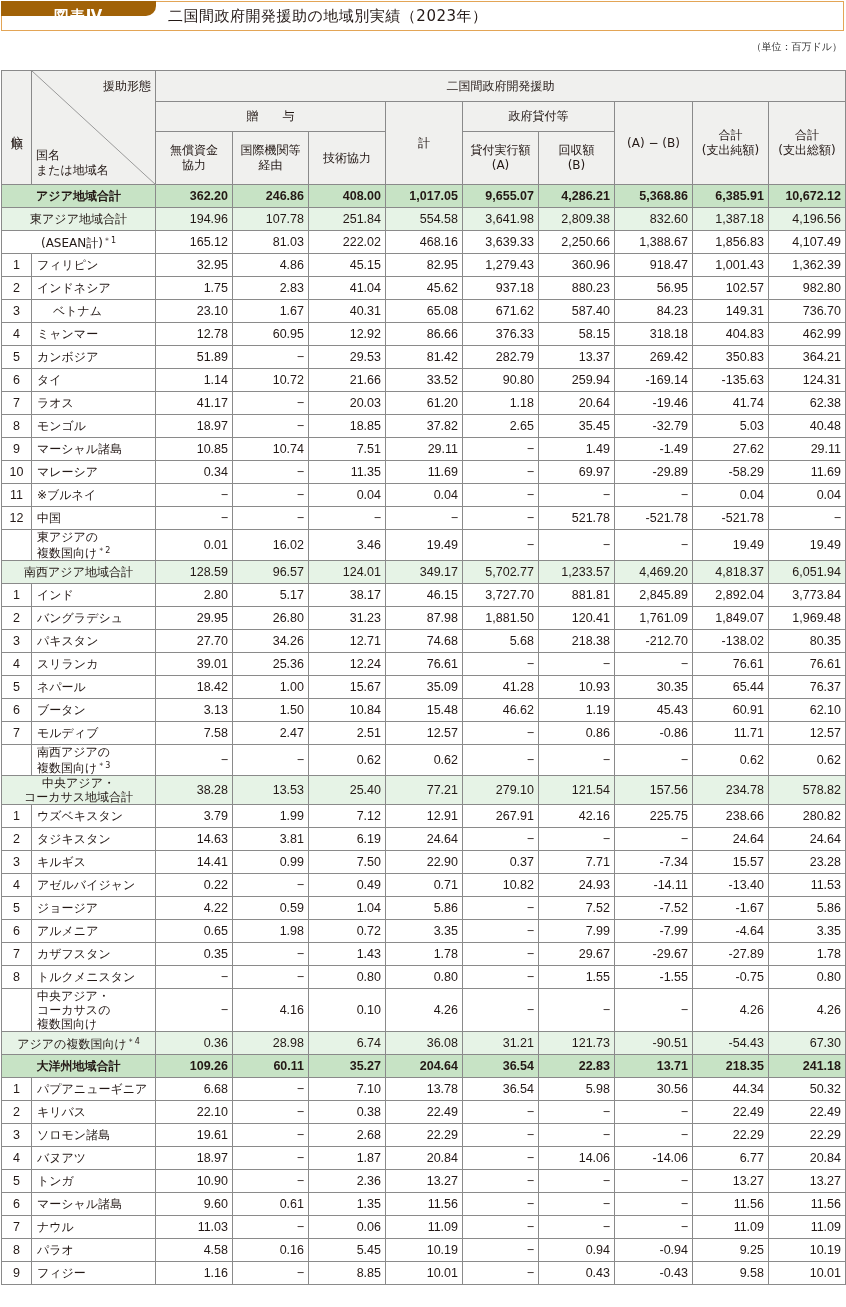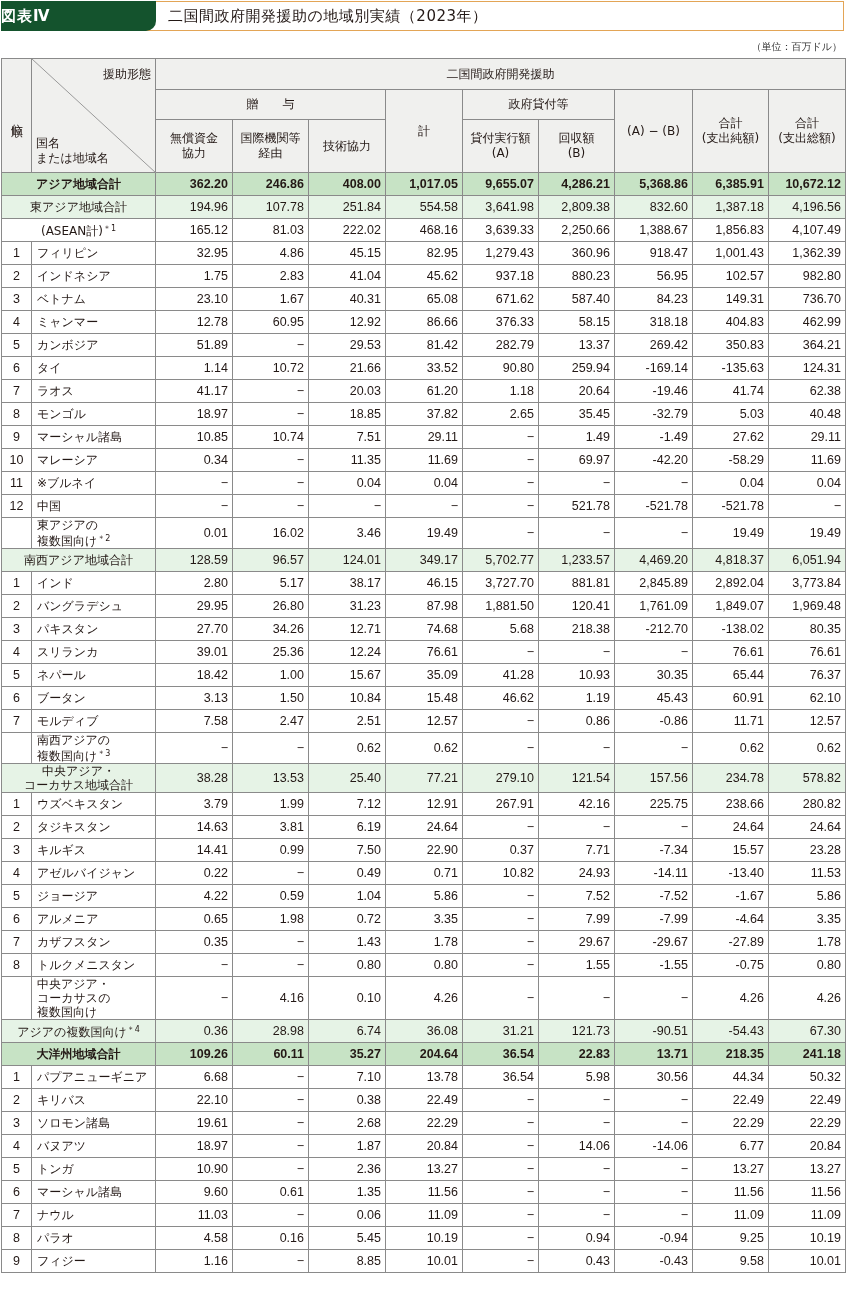--- a/index.html
+++ b/index.html
@@ -1,24 +1,24 @@
 <!DOCTYPE html>
 <html><head>
 <meta charset="utf-8">
 <style>
   html, body { margin: 0; padding: 0; background: #ffffff; }
   body { width: 846px; height: 1307px; overflow: hidden; font-family: "DejaVu Sans", "Liberation Sans", sans-serif; color: #231815; position: relative; }
 
   .title-bar { position: absolute; left: 1px; top: 1px; width: 843px; height: 30px; border: 1px solid #e3a556; box-sizing: border-box; background: #fff; }
-  .title-tag { position: absolute; left: -1px; top: -1px; width: 155px; height: 30px; background: #14532d; border-bottom-right-radius: 10px; color: #fff; font-weight: bold; font-size: 15px; line-height: 31px; letter-spacing: 1px; }
+  .title-tag { position: absolute; left: -1px; top: -1px; width: 155px; height: 15px; background: #a16207; border-bottom-right-radius: 10px; color: #fff; font-weight: bold; font-size: 15px; line-height: 31px; text-align: center; letter-spacing: 1px; }
   .title-text { position: absolute; left: 166px; top: 0; line-height: 29px; font-size: 15px; font-weight: normal; color: #231815; letter-spacing: 0.5px; }
 
   .unit { position: absolute; right: 4px; top: 40px; font-size: 10px; color: #333; }
 
-  table.ode { position: absolute; left: 1px; top: 58px; border-collapse: collapse; table-layout: fixed; width: 844px; font-size: 12px; }
+  table.ode { position: absolute; left: 1px; top: 70px; border-collapse: collapse; table-layout: fixed; width: 844px; font-size: 12px; }
   table.ode td, table.ode th { border: 1px solid #8a8a8a; padding: 0 4px; box-sizing: border-box; }
   table.ode thead th { background: #f0f0ee; font-weight: normal; font-size: 12px; line-height: 15px; text-align: center; vertical-align: middle; }
   table.ode thead th.corner { position: relative; padding: 0; vertical-align: top; }
   .corner .diag { position: absolute; inset: 0; }
   .corner .aid { position: absolute; right: 4px; top: 8px; font-size: 12px; }
   .corner .nm { position: absolute; left: 4px; bottom: 6px; text-align: left; font-size: 12px; line-height: 15px; }
   th.rank-h { writing-mode: vertical-rl; text-orientation: upright; letter-spacing: -2px; font-size: 12px; }
 
   table.ode tbody td { height: 23px; text-align: right; vertical-align: middle; white-space: nowrap; font-family: "Liberation Sans", sans-serif; font-size: 12.5px; }
   table.ode tbody td.rank { text-align: center; padding: 0; }
@@ -148,21 +148,21 @@
         <td>41.04</td>
         <td>45.62</td>
         <td>937.18</td>
         <td>880.23</td>
         <td>56.95</td>
         <td>102.57</td>
         <td>982.80</td>
       </tr>
       <tr>
         <td class="rank">3</td>
-        <td class="name"><span style="white-space: pre-line;">ベトナム</span></td>
+        <td class="name"><span style="white-space: pre-line; margin-left: 16px;">ベトナム</span></td>
         <td>23.10</td>
         <td>1.67</td>
         <td>40.31</td>
         <td>65.08</td>
         <td>671.62</td>
         <td>587.40</td>
         <td>84.23</td>
         <td>149.31</td>
         <td>736.70</td>
       </tr>
@@ -246,21 +246,21 @@
       </tr>
       <tr>
         <td class="rank">10</td>
         <td class="name"><span style="white-space: pre-line;">マレーシア</span></td>
         <td>0.34</td>
         <td>−</td>
         <td>11.35</td>
         <td>11.69</td>
         <td>−</td>
         <td>69.97</td>
-        <td>-42.20</td>
+        <td>-29.89</td>
         <td>-58.29</td>
         <td>11.69</td>
       </tr>
       <tr>
         <td class="rank">11</td>
         <td class="name"><span style="white-space: pre-line;">※ブルネイ</span></td>
         <td>−</td>
         <td>−</td>
         <td>0.04</td>
         <td>0.04</td>

